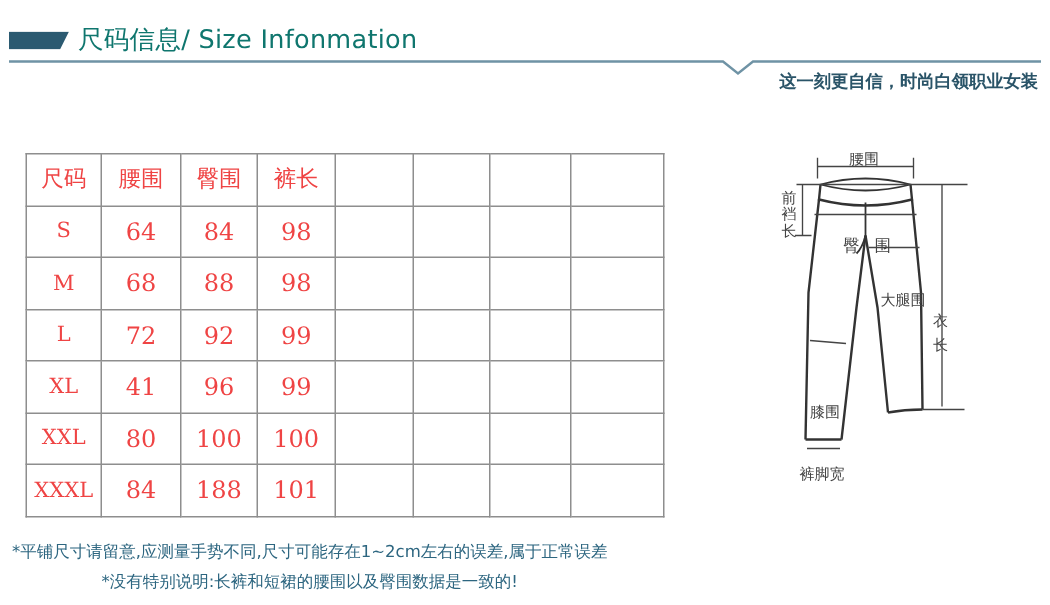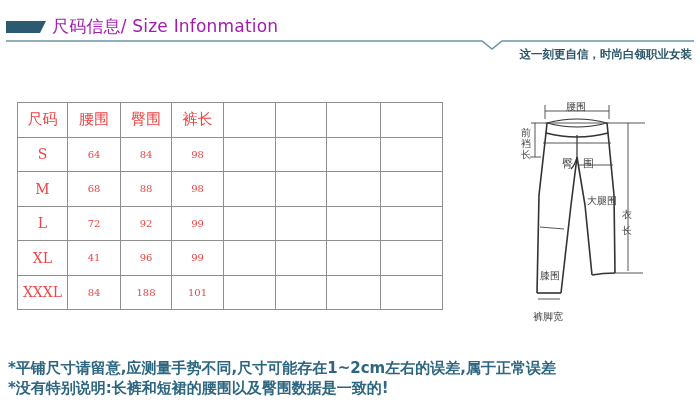--- a/index.html
+++ b/index.html
@@ -6,21 +6,21 @@
     html, body { width: 700px; height: 403px; background: #ffffff; overflow: hidden; }
     body { position: relative; font-family: "DejaVu Sans", sans-serif; }
 
     .header-bar {
       position: absolute; left: 6px; top: 21px; width: 40px; height: 12px;
       background: #2b5a71;
       clip-path: polygon(0 0, 100% 0, 85% 100%, 0 100%);
     }
     .header-title {
       position: absolute; left: 52px; top: 15px;
-      font-size: 17px; color: #a21caf; letter-spacing: 0.2px;
+      font-size: 17px; color: #0f766e; letter-spacing: 0.2px;
       font-family: "DejaVu Sans", sans-serif;
     }
     .header-line {
       position: absolute; left: 6px; top: 41px; width: 688px; height: 2px;
     }
     .tagline {
       position: absolute; right: 8px; top: 47px;
       font-size: 11.5px; font-weight: bold; color: #2a5468;
       font-family: "DejaVu Sans", sans-serif;
       text-align: center;
@@ -42,33 +42,34 @@
     .col0 { width: 50px; }
     .col1 { width: 53px; }
     .col2 { width: 51px; }
     .col3 { width: 52px; }
     .col4 { width: 52px; }
     .col5 { width: 51px; }
     .col6 { width: 54px; }
     .col7 { width: 62px; }
     th.h { font-size: 15px; color: #333; }
     td.size { font-size: 14px; font-weight: bold; color: #222; }
-    td.val { font-size: 10px; font-weight: bold; color: #555; }
+    td.val { font-size: 16px; font-weight: bold; color: #555; }
 
     .diagram { position: absolute; left: 515px; top: 105px; width: 150px; height: 240px; }
     .diagram-label {
       position: absolute; font-size: 10px; color: #444;
       font-family: "DejaVu Sans", sans-serif; line-height: 11px;
     }
 
     .notes {
       position: absolute; left: 8px; top: 358px;
-      font-size: 15px; font-weight: bold; color: #2d6680;
+      font-size: 11px; font-weight: normal; color: #2d6680;
       line-height: 20px;
       font-family: "DejaVu Sans", sans-serif;
+      text-align: center;
     }
   </style>
 </head>
 <body>
 
 <div class="header-bar"></div>
 <div class="header-title">尺码信息/ Size Infonmation</div>
 <svg class="header-line" style="top:38px;height:14px;" width="688" height="14" viewBox="0 0 688 14">
   <polyline points="0,3 476,3 486,11 496,3 688,3" fill="none" stroke="#6f93a5" stroke-width="1.6"></polyline>
 </svg>
@@ -120,20 +121,30 @@
     <td class="size">XL</td>
     <td class="val">41</td>
     <td class="val">96</td>
     <td class="val">99</td>
     <td></td>
         <td></td>
         <td></td>
         <td></td>
   </tr>
   <tr>
+    <td class="size">XXL</td>
+    <td class="val">80</td>
+    <td class="val">100</td>
+    <td class="val">100</td>
+    <td></td>
+        <td></td>
+        <td></td>
+        <td></td>
+  </tr>
+  <tr>
     <td class="size">XXXL</td>
     <td class="val">84</td>
     <td class="val">188</td>
     <td class="val">101</td>
     <td></td>
         <td></td>
         <td></td>
         <td></td>
   </tr>
 </tbody>

